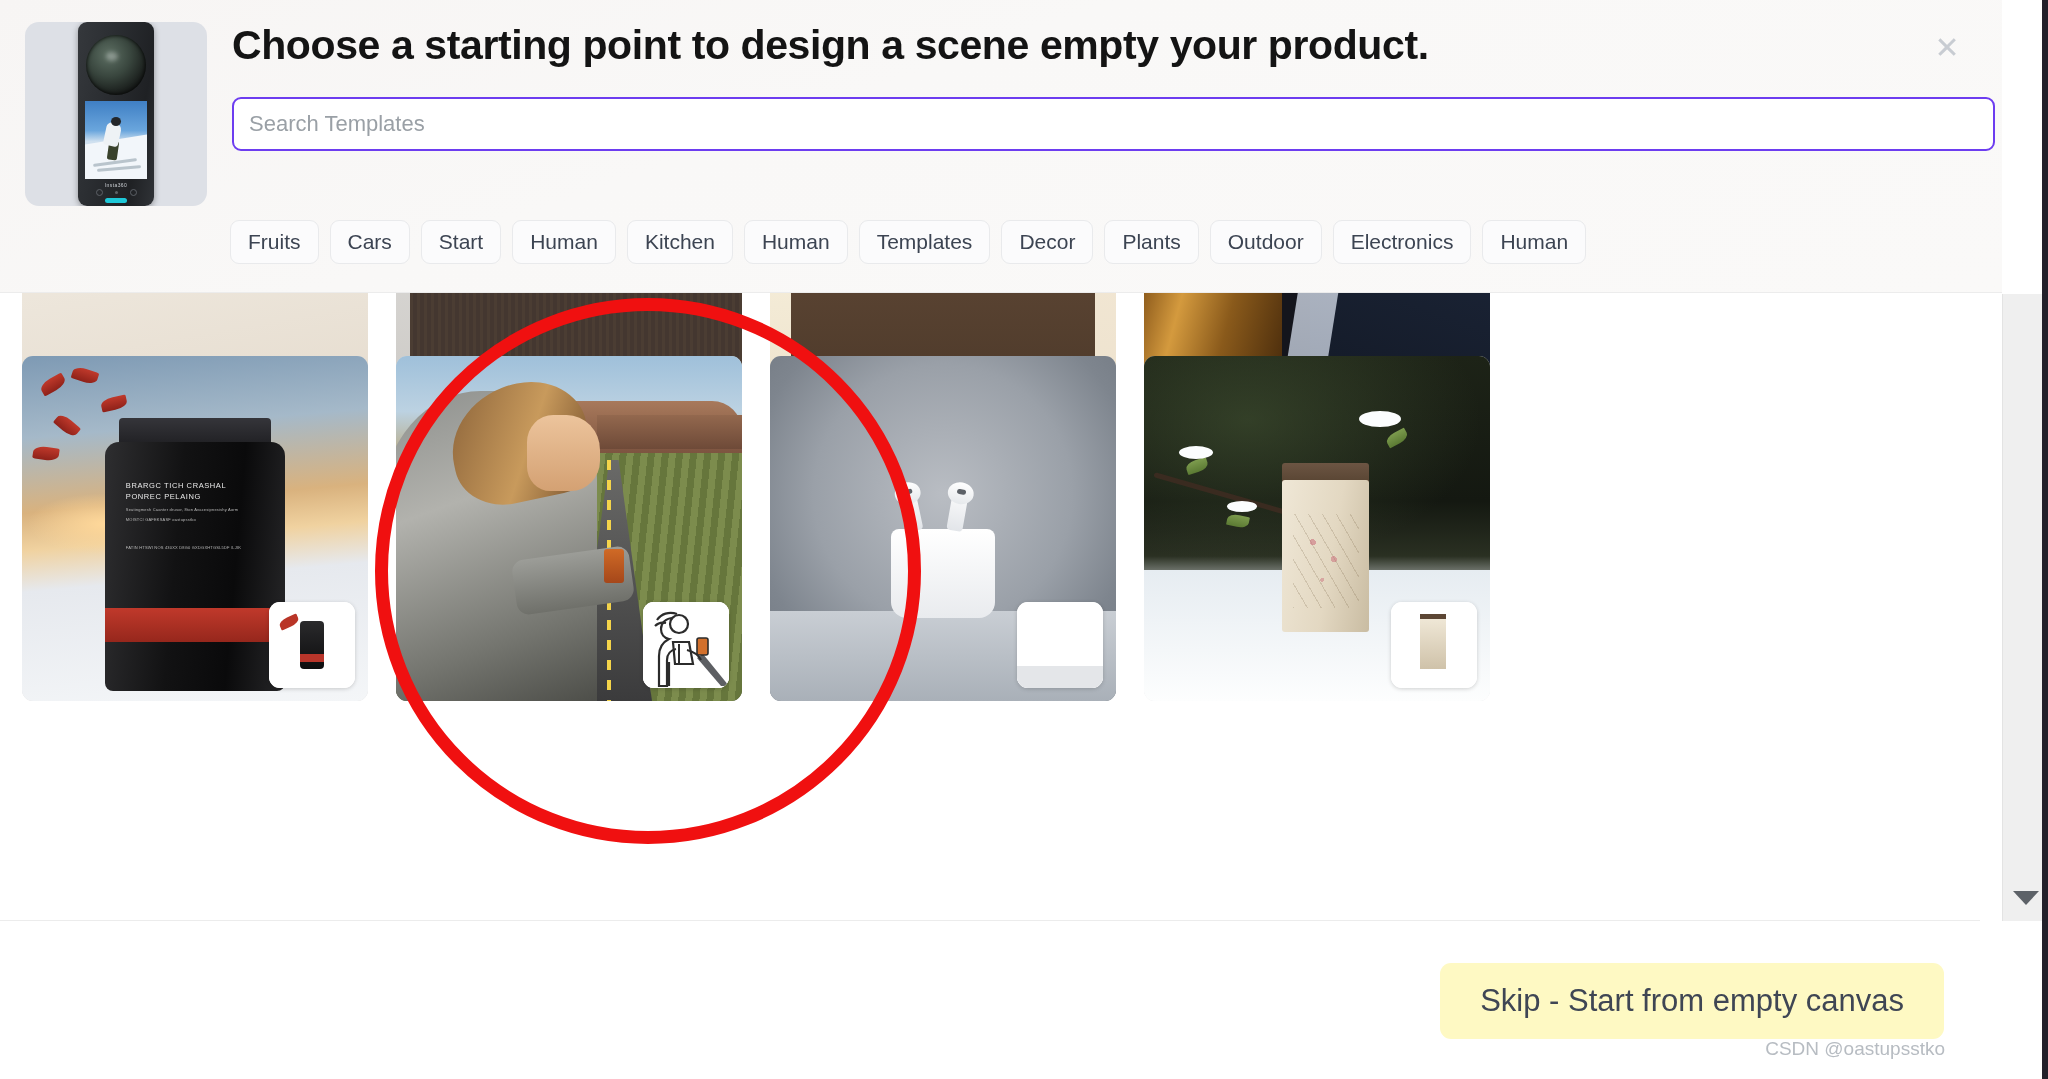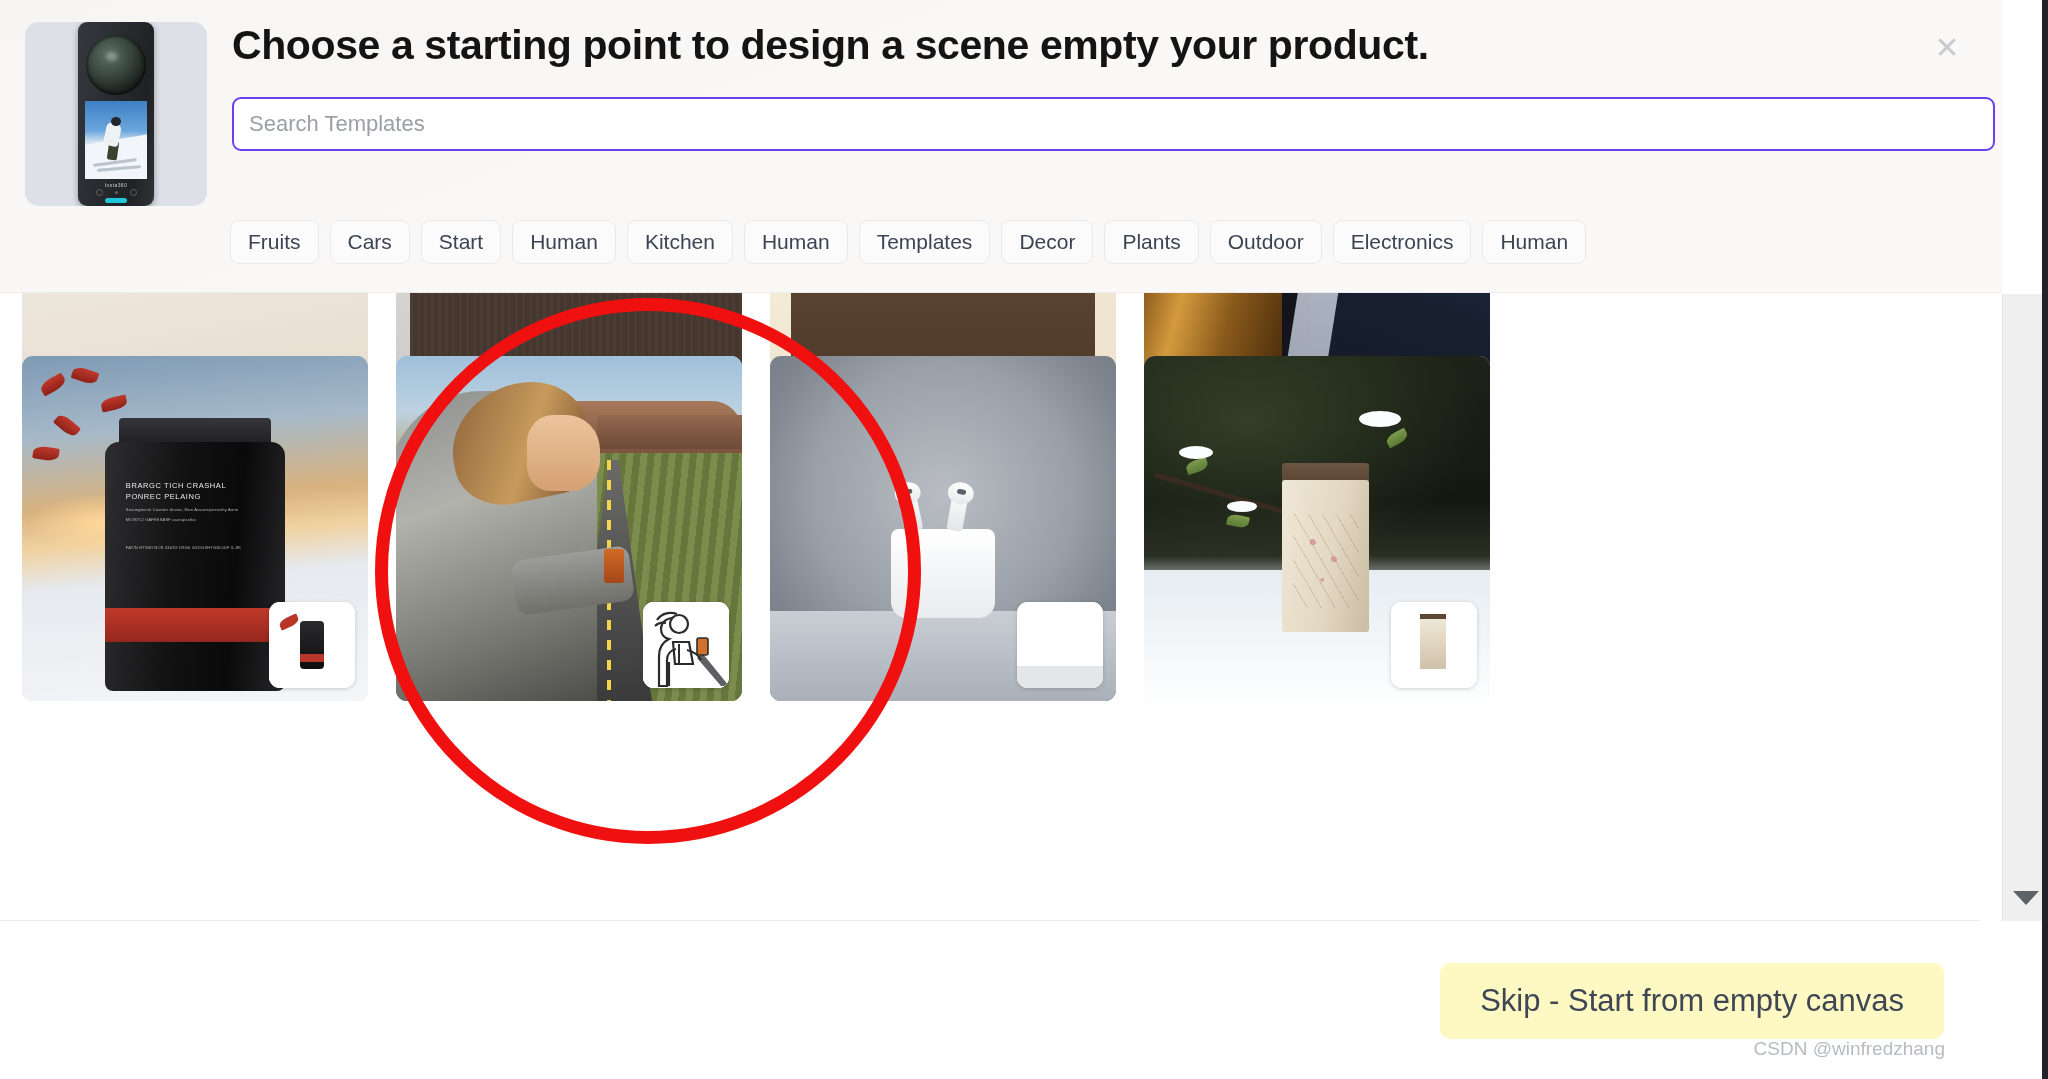--- a/index.html
+++ b/index.html
@@ -729,19 +729,19 @@
     </div>
   </div>
 
   <div class="scrollbar">
     <div class="scroll-thumb"></div>
     <div class="scroll-down"></div>
   </div>
 
   <div class="footer">
     <button class="skip-btn">Skip - Start from empty canvas</button>
-    <div class="watermark">CSDN @winfredzhang</div>
+    <div class="watermark">CSDN @oastupsstko</div>
   </div>
 
   <div class="page-edge"></div>
 
   <div class="annot-circle"></div>
 </div>
 
 </body></html>

